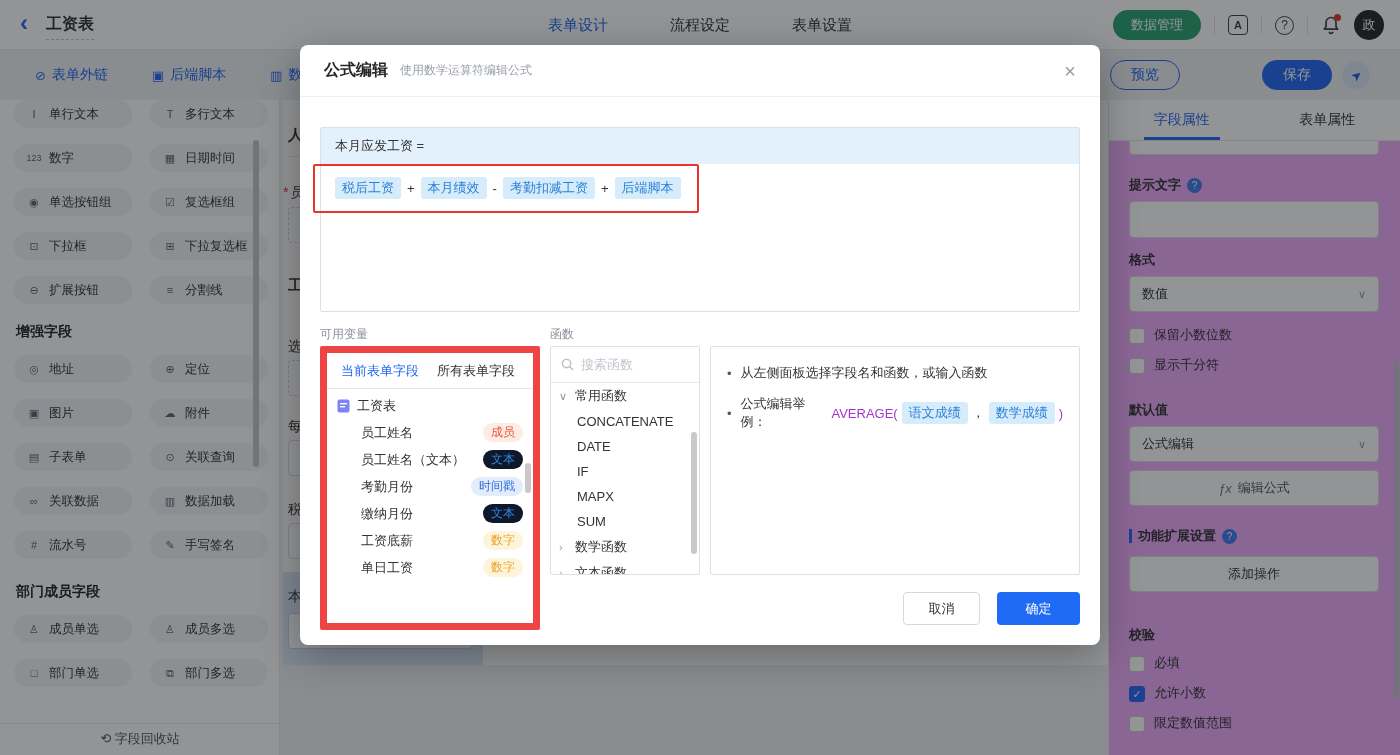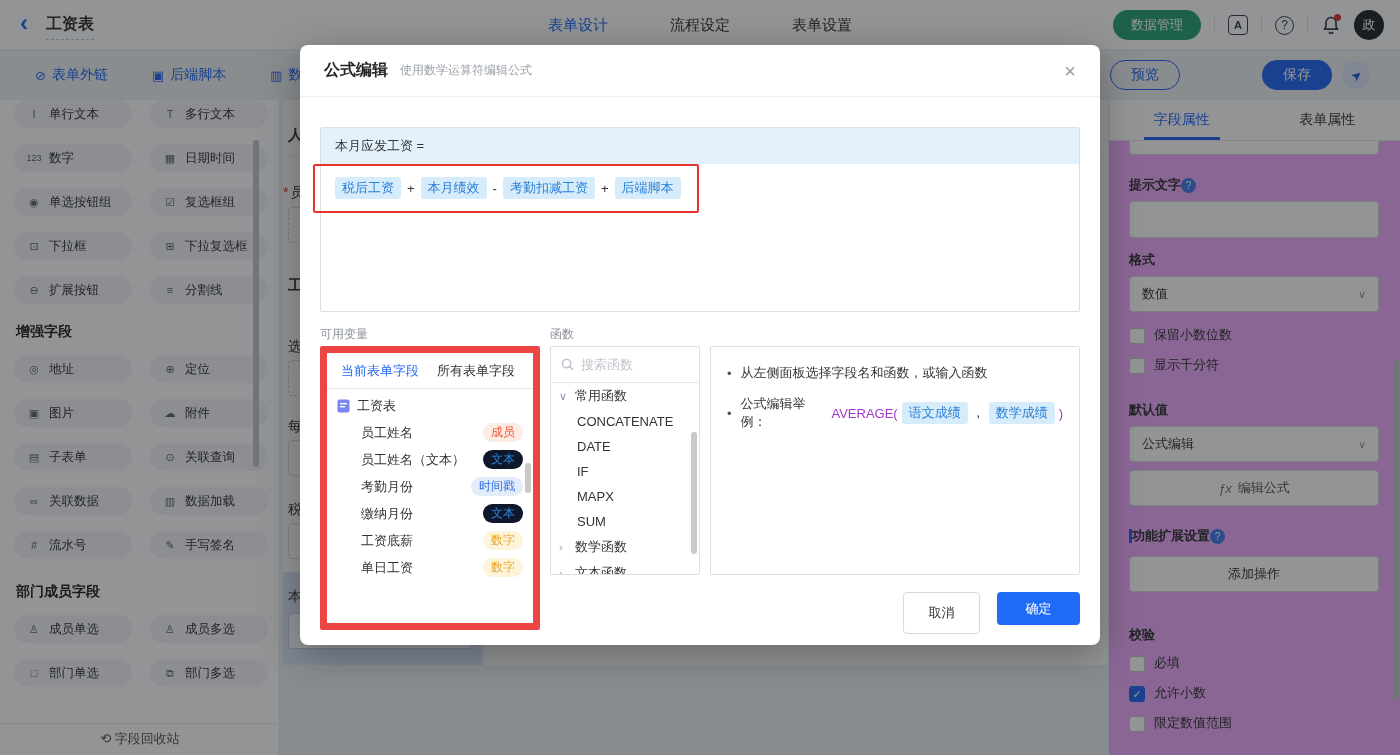--- a/index.html
+++ b/index.html
@@ -51,21 +51,21 @@
   .c-input { position:absolute; height:36px; background:#fff; border:1px solid #dcdfe5; border-radius:4px; }
   .c-input.dashed { border-style:dashed; border-color:#cfd4dc; }
   .c-selected { position:absolute; left:0px; top:472px; width:200px; height:93px; background:#dce8fa; }
 
   
   .panel { position:absolute; left:1108px; top:100px; width:292px; height:655px; background:#f0abfc; border-left:1px solid #e6e8eb; z-index:1; }
   .ptabs { position:absolute; left:0; top:0; width:291px; height:41px; background:#fff; border-bottom:1px solid #e8e8e8; display:flex; z-index:2; }
   .ptab { flex:1; display:flex; align-items:center; justify-content:center; font-size:14px; color:#333; cursor:pointer; position:relative; }
   .ptab.active { color:#2468f2; }
   .ptab.active::after { content:""; position:absolute; bottom:0; left:50%; transform:translateX(-50%); width:76px; height:3px; background:#2468f2; }
-  .pl { position:absolute; left:20px; font-size:13px; font-weight:bold; color:#333; display:flex; align-items:center; }
+  .pl { position:absolute; left:20px; font-size:13px; font-weight:bold; color:#333; display:flex; align-items:center; gap:6px; }
   .qmark { width:15px; height:15px; border-radius:50%; background:#447ced; color:#fff; font-size:10px; display:flex; align-items:center; justify-content:center; font-weight:normal; cursor:pointer; }
   .pinput { position:absolute; left:20px; width:250px; height:37px; border:1px solid #d9d9d9; border-radius:4px; background:#fff; font-size:13px; padding:0 10px; color:#333; outline:none; z-index:1;}
   .pselect { position:absolute; left:20px; width:250px; height:36px; border:1px solid #d9d9d9; border-radius:4px; background:#fff; display:flex; align-items:center; padding:0 12px; font-size:13px; color:#333; cursor:pointer; }
   .pselect .chev { margin-left:auto; color:#999; font-size:11px; }
   .pbtn { position:absolute; left:20px; width:250px; height:36px; border:1px solid #d9d9d9; border-radius:4px; background:#fff; display:flex; align-items:center; justify-content:center; gap:6px; font-size:13px; color:#555; cursor:pointer; }
   .cb { position:absolute; left:20px; display:flex; align-items:flex-end; gap:9px; font-size:13px; color:#333; cursor:pointer; }
   .cbbox { width:16px; height:16px; border:1px solid #c9c9c9; border-radius:3px; background:#fff; display:flex; align-items:center; justify-content:center; }
   .cb.checked .cbbox { background:#2468f2; border-color:#2468f2; }
   .cb.checked .cbbox::after { content:"✓"; color:#fff; font-size:11px; }
   .bluebar { width:3px; height:14px; background:#2468f2; display:inline-block; }
@@ -104,21 +104,21 @@
   .fsearch input::placeholder { color:#c0c4cc; }
   .fgroup { display:flex; align-items:center; gap:6px; height:26px; padding-left:8px; font-size:13px; color:#333; cursor:pointer; }
   .fgroup .chev { color:#8a97ad; font-size:11px; width:10px; }
   .fitem { height:25px; line-height:25px; padding-left:26px; font-size:13px; color:#333; cursor:pointer; }
   .fscroll { position:absolute; right:2px; top:85px; width:6px; height:122px; border-radius:3px; background:#c9c9c9; }
   .hintbox { position:absolute; left:410px; top:301px; width:370px; height:229px; border:1px solid #dcdfe4; border-radius:2px; padding:17px 16px; font-size:13px; color:#333; }
   .hintline { display:flex; align-items:center; margin-bottom:13px; }
   .bullet { color:#555; margin-right:9px; }
   .fpurple { color:#a335c8; }
   .hintline .chip { margin:0 4px; }
-  .btn-cancel { position:absolute; left:603px; top:547px; width:77px; height:42px; border:1px solid #d9d9d9; border-radius:4px; background:#fff; color:#333; font-size:13px; display:flex; align-items:center; justify-content:center; cursor:pointer; }
+  .btn-cancel { position:absolute; left:603px; top:547px; width:77px; height:33px; border:1px solid #d9d9d9; border-radius:4px; background:#fff; color:#333; font-size:13px; display:flex; align-items:center; justify-content:center; cursor:pointer; }
   .btn-ok { position:absolute; left:697px; top:547px; width:83px; height:33px; border-radius:4px; background:#1f6bf5; color:#fff; font-size:13px; display:flex; align-items:center; justify-content:center; cursor:pointer; }
 
   .docicon { width:13px; height:14px; flex:none; }
 </style>
 </head>
 <body>
 
 <div id="app">
 
   <div class="topbar">

